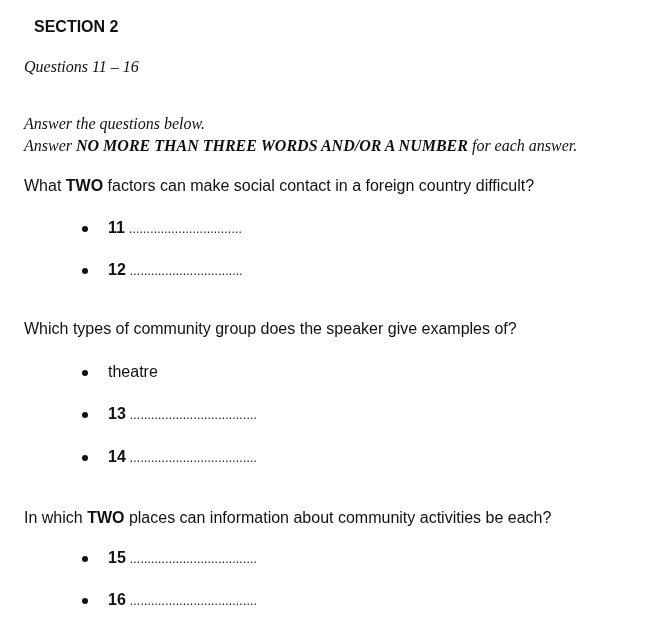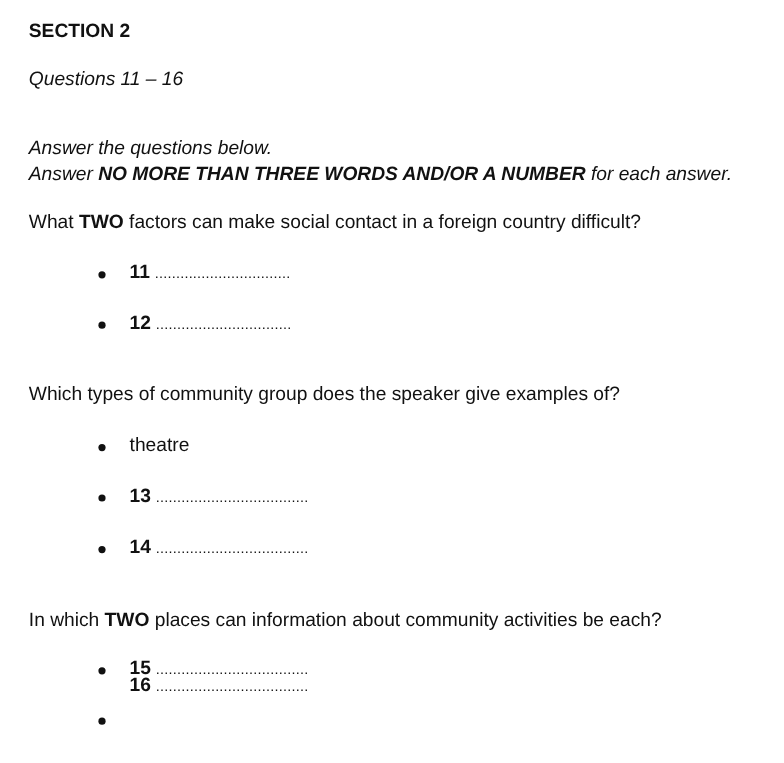--- a/index.html
+++ b/index.html
@@ -1,22 +1,22 @@
 <!DOCTYPE html>
 <html><head>
 <meta charset="utf-8">
 <style>
   html, body { margin: 0; padding: 0; background: #ffffff; }
   body {
     width: 653px; height: 636px; position: relative; overflow: hidden;
     font-family: "Liberation Sans", sans-serif; color: #111111;
   }
   .line { position: absolute; left: 24px; font-size: 16px; white-space: nowrap; }
-  .title { font-weight: bold; top: 18px; }
-  .ital { font-style: italic; }
+  .title { font-weight: bold; top: 18px; margin-left: 10px; }
+  .ital { font-style: italic; font-family: Liberation Serif, serif; }
   .bold { font-weight: bold; margin-top: 31px; }
   .bullet { position: absolute; left: 82px; width: 6px; height: 6px; border-radius: 50%; background: #111; }
   .item { position: absolute; left: 108px; font-size: 16px; white-space: nowrap; text-align: right; }
   .num { font-weight: bold; }
   .dots { letter-spacing: 0.2px; font-size: 12px; margin-left: 4px; }
 </style>
 </head>
 <body>
 
 <div class="line title">SECTION 2</div>
@@ -35,13 +35,13 @@
 <div class="item" style="top:363px">theatre</div>
 <span class="bullet" style="top:412px"></span>
 <div class="item" style="top:405px"><span class="num">13</span><span class="dots">....................................</span></div>
 <span class="bullet" style="top:455px"></span>
 <div class="item" style="top:448px"><span class="num">14</span><span class="dots">....................................</span></div>
 
 <div class="line" style="top:509px"><span>In which </span><span class="bold">TWO</span><span> places can information about community activities be each?</span></div>
 <span class="bullet" style="top:556px"></span>
 <div class="item" style="top:549px"><span class="num">15</span><span class="dots">....................................</span></div>
 <span class="bullet" style="top:598px"></span>
-<div class="item" style="top:563px"><span class="num">16</span><span class="dots">....................................</span></div>
+<div class="item" style="top:591px"><span class="num">16</span><span class="dots">....................................</span></div>
 
 </body></html>

